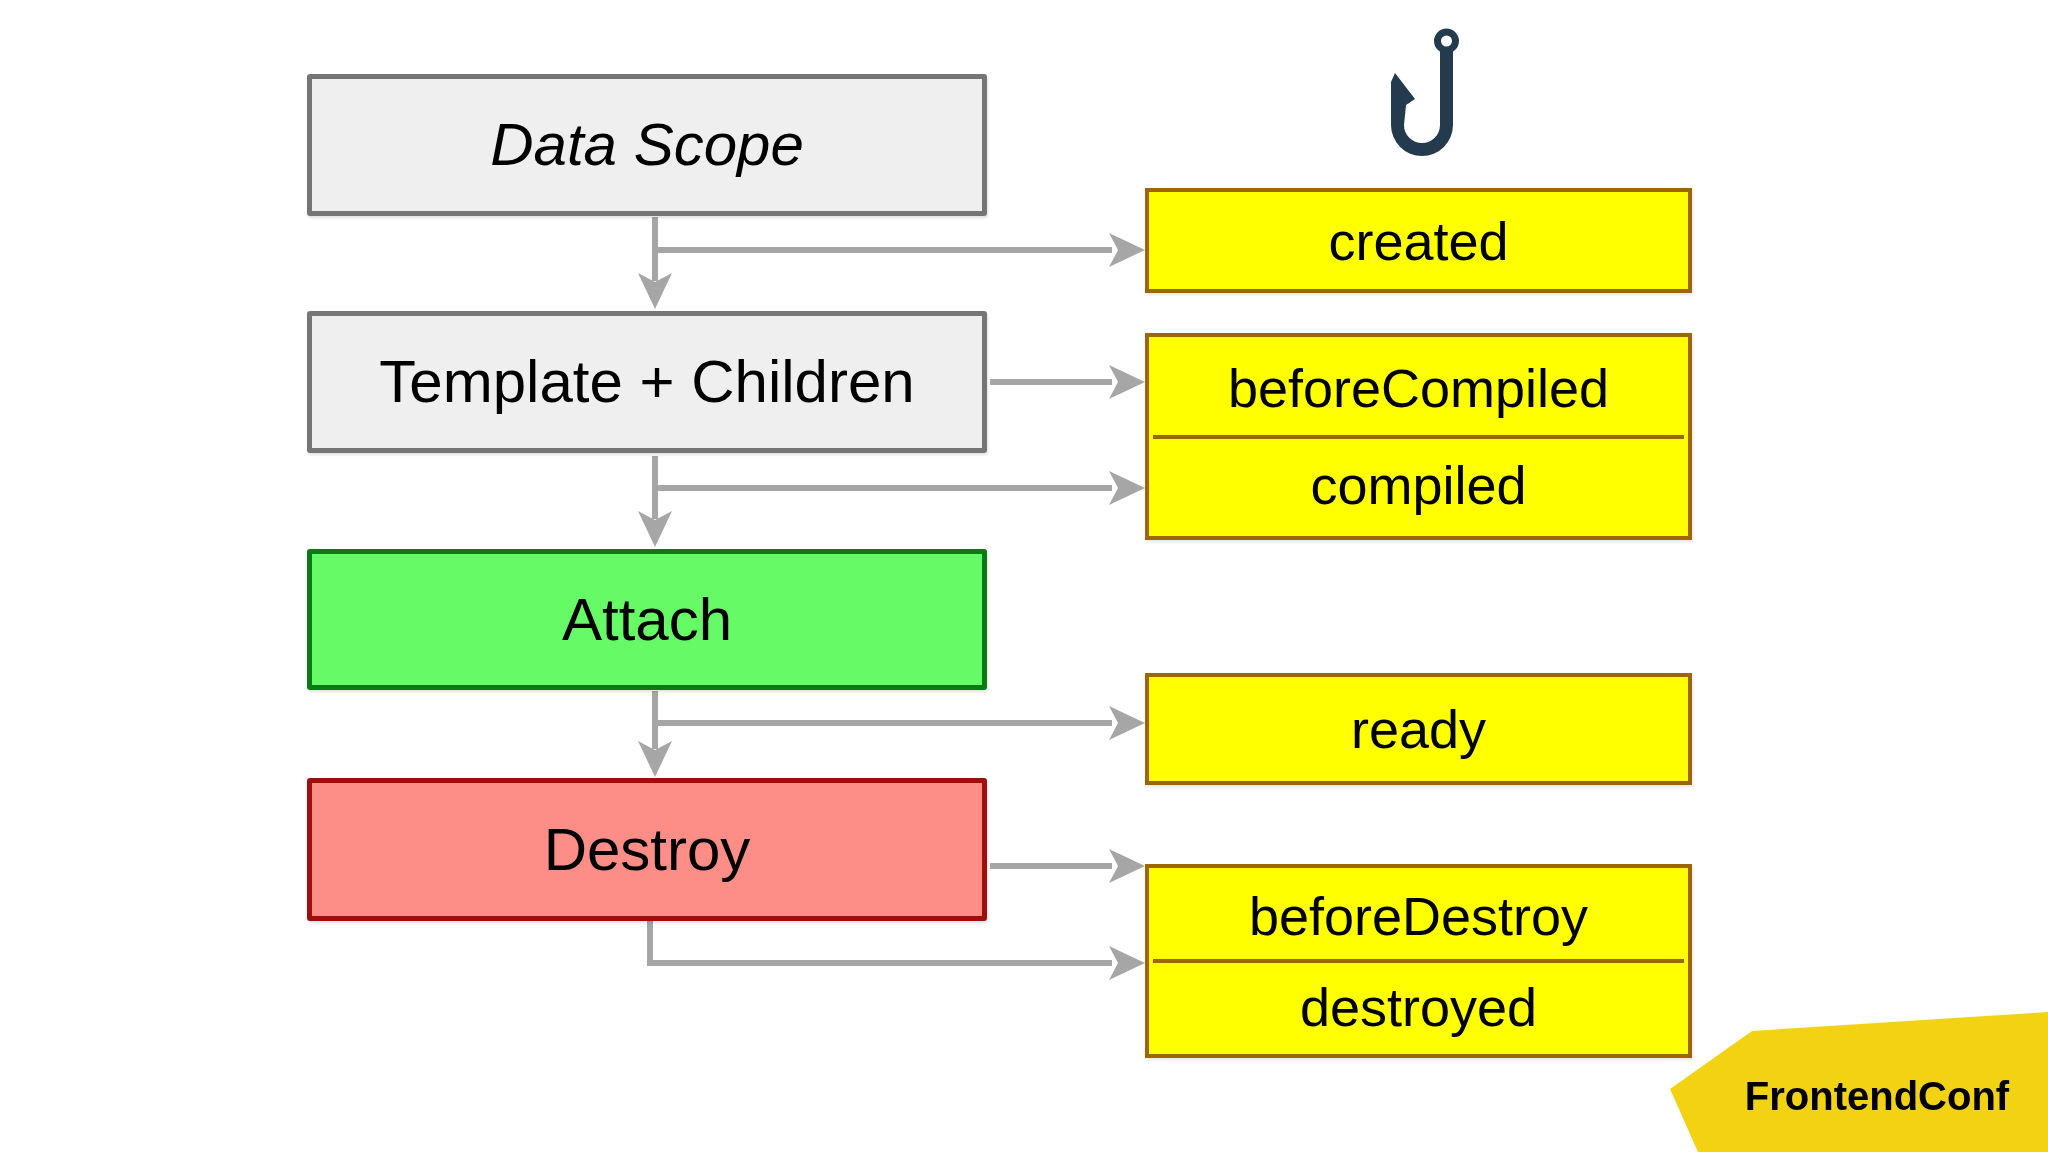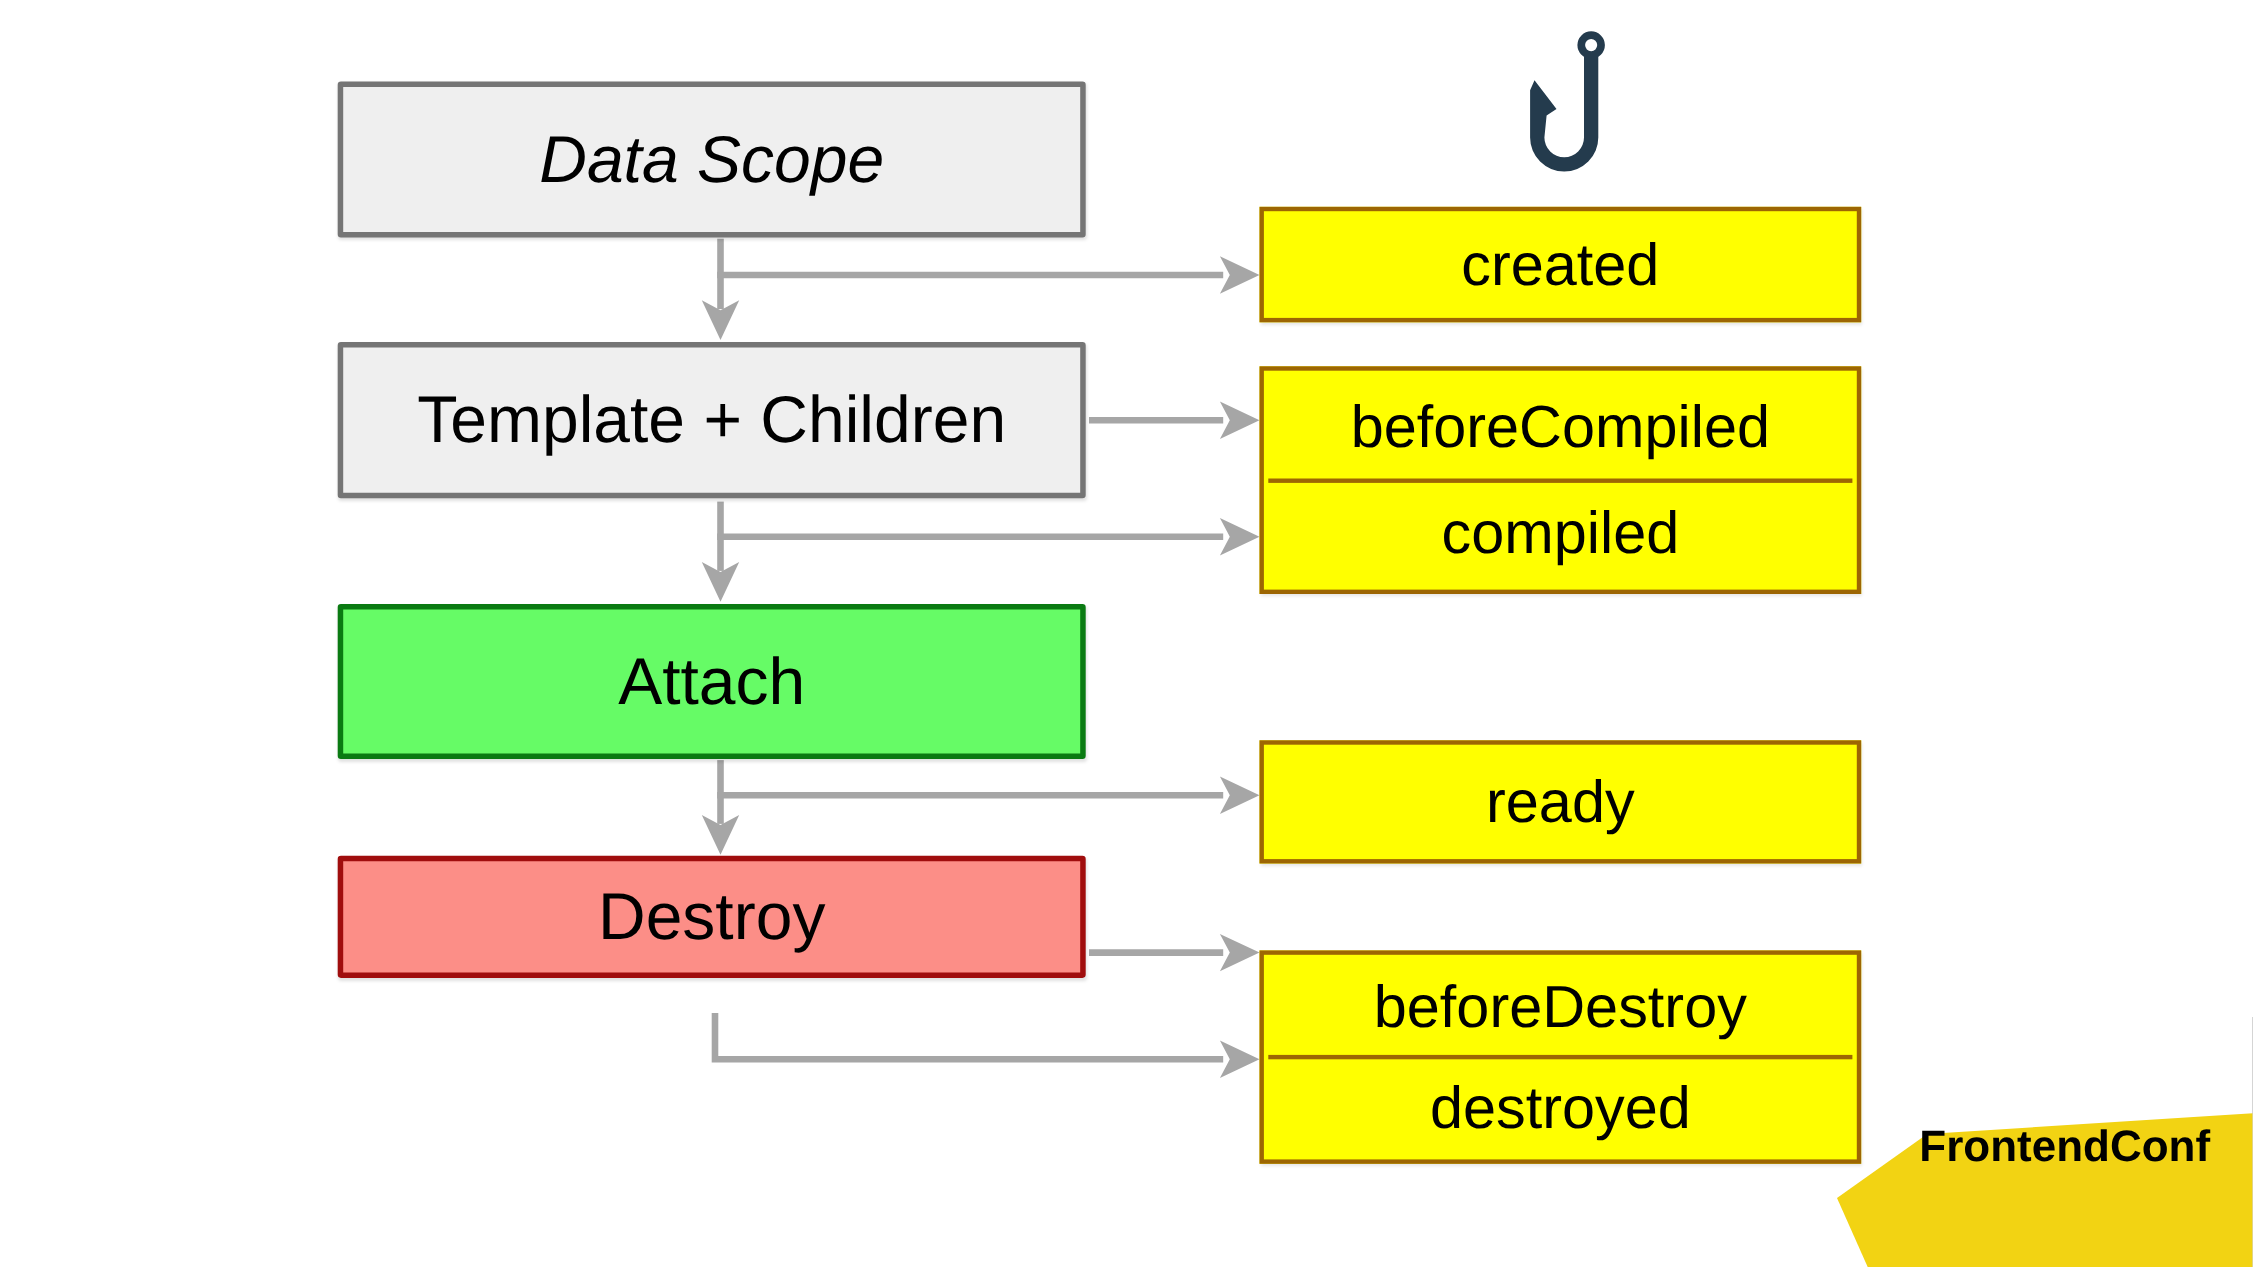--- a/index.html
+++ b/index.html
@@ -22,21 +22,21 @@
     box-sizing:border-box;
     display:flex;align-items:center;justify-content:center;
     border-radius:3px;
     box-shadow:1px 2px 3px rgba(0,0,0,.12);
   }
   .stage-label{font-size:60px;line-height:1;}
   .stage-neutral{background:var(--stage-fill,#efefef);border:5px solid var(--stage-border,#757575);}
   #box-data-scope{top:74px;height:142px;font-style:italic;}
   #box-template-children{top:311px;height:142px;}
   #box-attach{top:549px;height:141px;background:var(--green-fill,#66fb66);border:5px solid var(--green-border,#0a7a12);}
-  #box-destroy{top:778px;height:111px;background:var(--red-fill,#fc8e87);border:5px solid var(--red-border,#a00d0d);}
+  #box-destroy{top:778px;height:143px;background:var(--red-fill,#fc8e87);border:5px solid var(--red-border,#a00d0d);}
 
   
   .hook-box,.hook-stack{
     position:absolute;left:1145px;width:547px;
     box-sizing:border-box;
     background:var(--hook-fill,#ffff00);
     border:4px solid var(--hook-border,#9d6603);
     box-shadow:1px 2px 3px rgba(0,0,0,.10);
   }
   .hook-box{display:flex;align-items:center;justify-content:center;}
@@ -54,21 +54,21 @@
 
   
   .hook-icon-svg{position:absolute;left:1382px;top:26px;width:92px;height:148px;}
   .hook-icon-svg .ink{fill:var(--hook-icon,#243b4d);}
   .hook-icon-svg .ring{fill:none;stroke:var(--hook-icon,#243b4d);stroke-width:7;}
 
   
   .brand-svg{position:absolute;left:0;top:0;width:2048px;height:1152px;pointer-events:none;}
   .brand-shape{fill:var(--brand-bg,#f2d313);}
   .brand-text{
-    position:absolute;left:1706px;top:1020px;width:342px;
+    position:absolute;left:1706px;top:1074px;width:342px;
     text-align:center;font-size:40px;font-weight:bold;letter-spacing:0px;
   }
 </style>
 </head>
 <body>
 
 <div class="slide">
 
   <svg class="connectors" viewBox="0 0 2048 1152" aria-hidden="true">
     <g>

